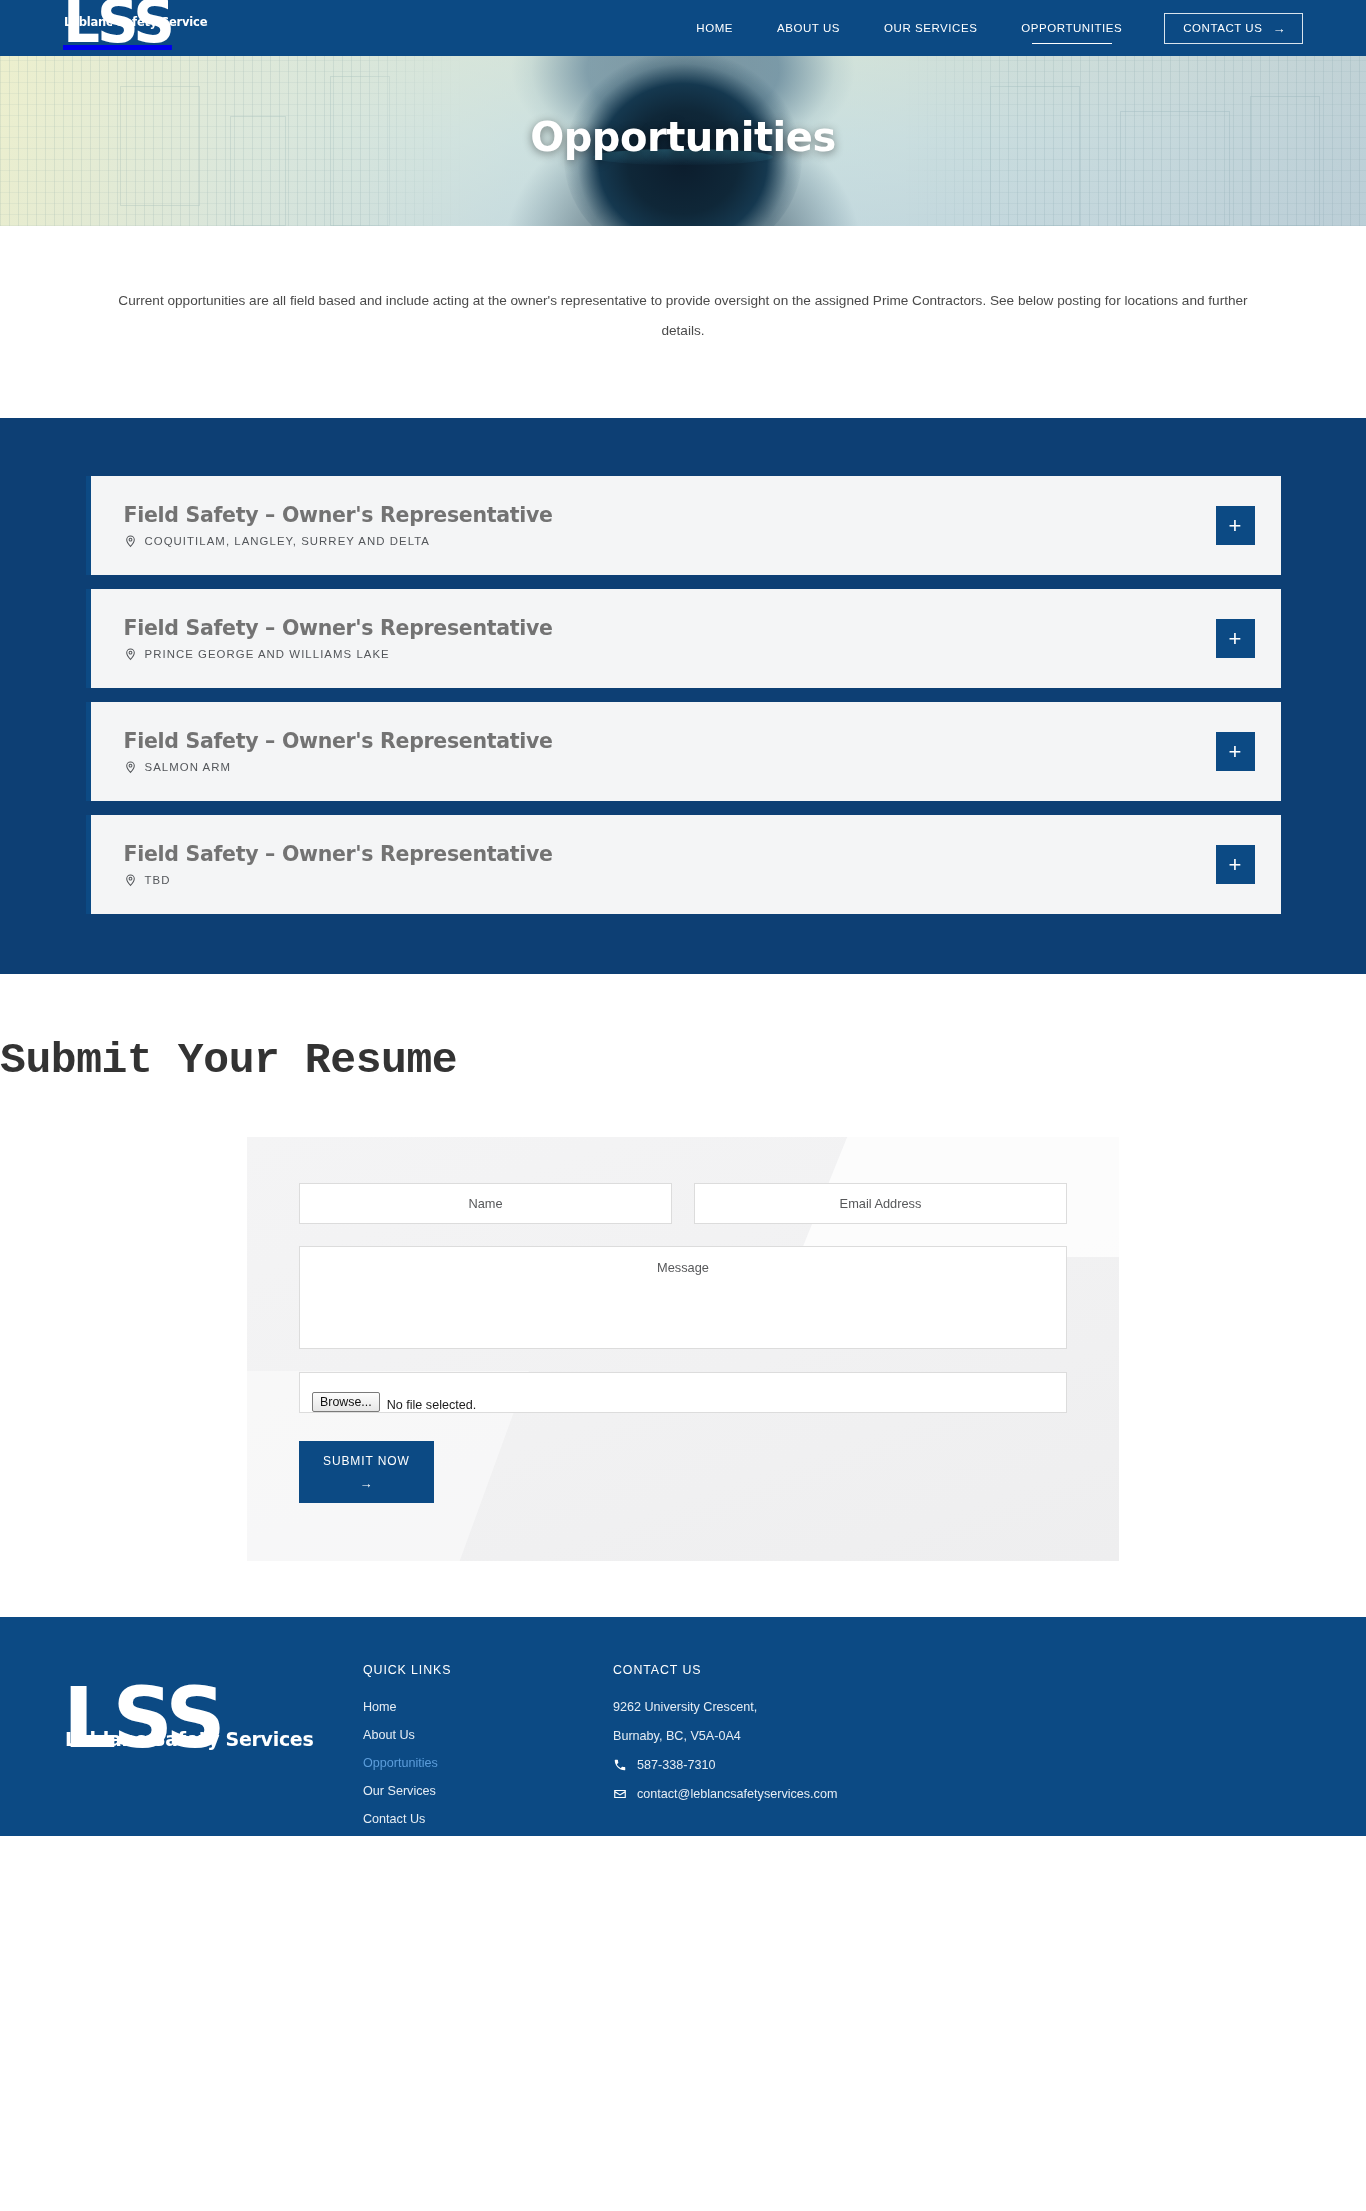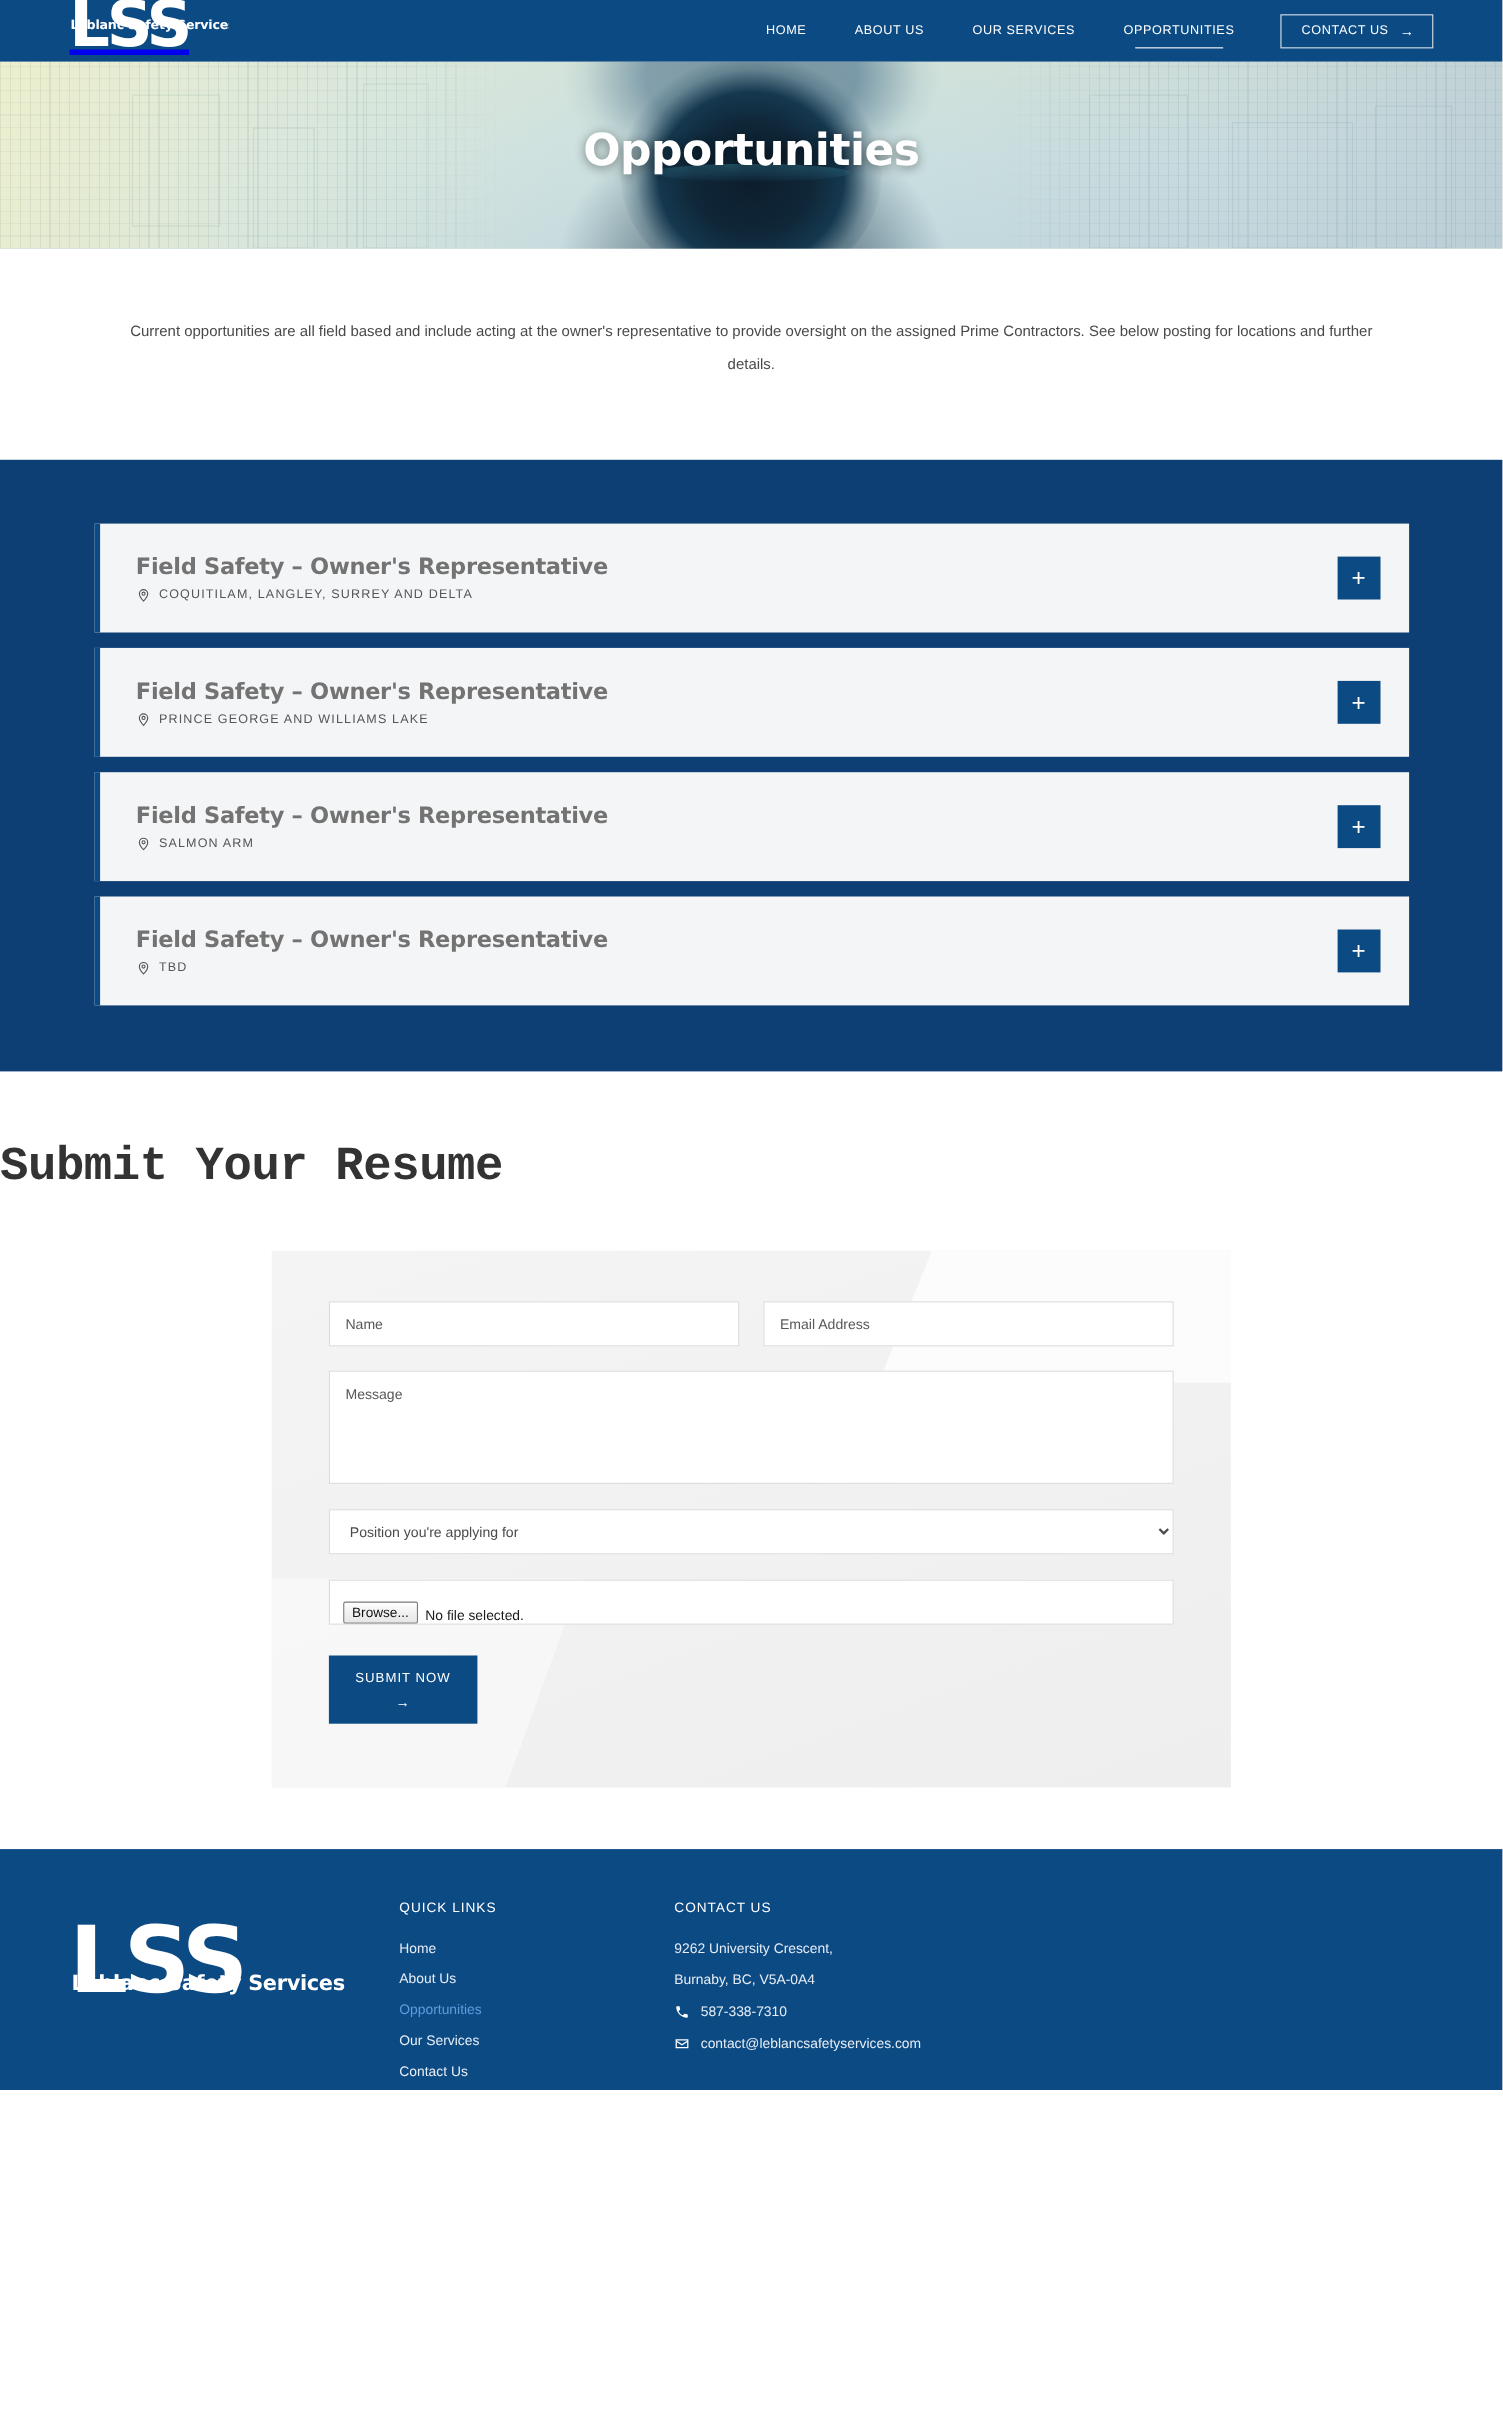--- a/index.html
+++ b/index.html
@@ -262,20 +262,21 @@
   .fld {
     flex: 1;
     height: 41px;
     background: #ffffff;
     border: 1px solid #dcdcdc;
     padding: 0 14px;
     font-size: 12.8px;
     color: #4a4a4a;
     font-family: "Liberation Sans", sans-serif;
     outline: none;
+    text-align: center;
   }
   .fld::placeholder { color: #57585a; }
   textarea.fld {
     width: 100%;
     height: 103px;
     padding: 12px 14px;
     resize: none;
     line-height: 18px;
     margin-bottom: 23px;
     display: block;
@@ -504,23 +505,20 @@
   <div class="form-panel">
     <div class="form-inner">
 
       <div class="row2">
         <input class="fld" type="text" placeholder="Name" style="">
         <input class="fld" type="text" placeholder="Email Address" style="">
       </div>
 
       <textarea class="fld" placeholder="Message" style=""></textarea>
 
-      <select class="fld">
-        <option>Position you're applying for</option>
-      </select>
 
       <div class="filewrap">
         <span class="browse-btn">Browse...</span>
         <span class="file-status">No file selected.</span>
       </div>
 
       <button class="submit-btn">
         <span>SUBMIT NOW</span>
         <span class="arrow-r">→</span>
       </button>

